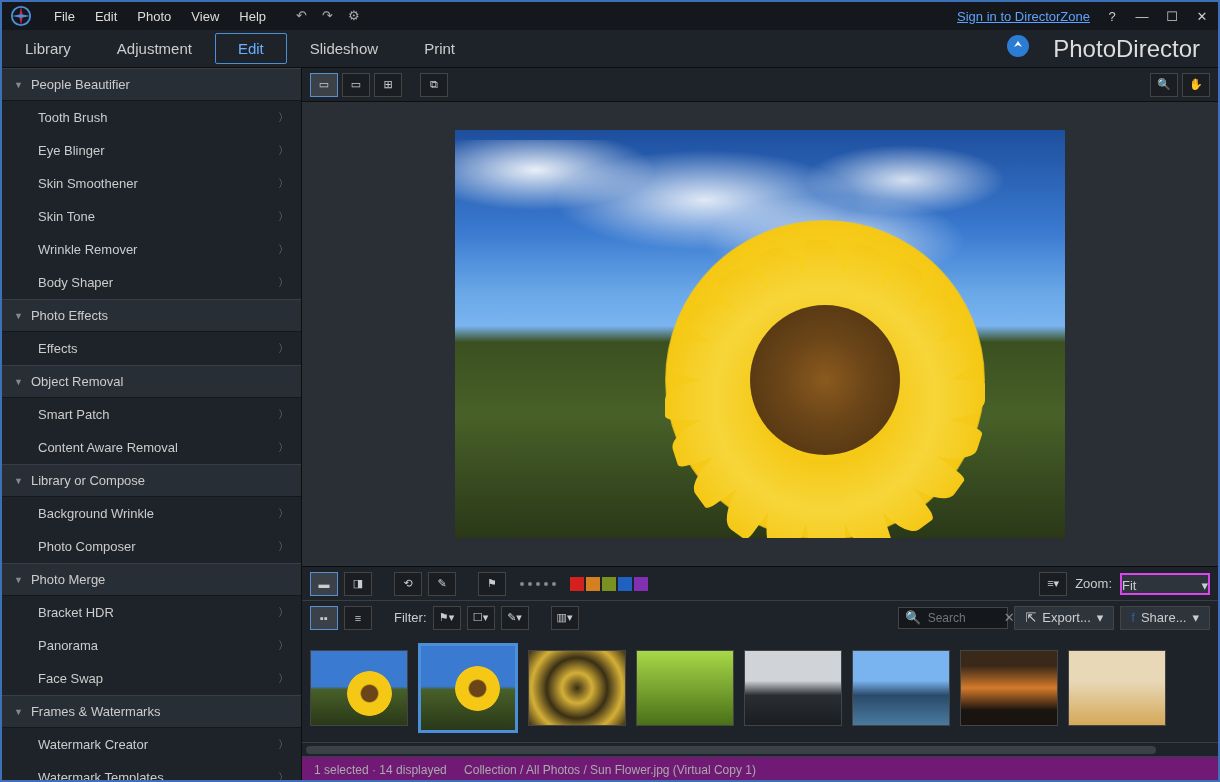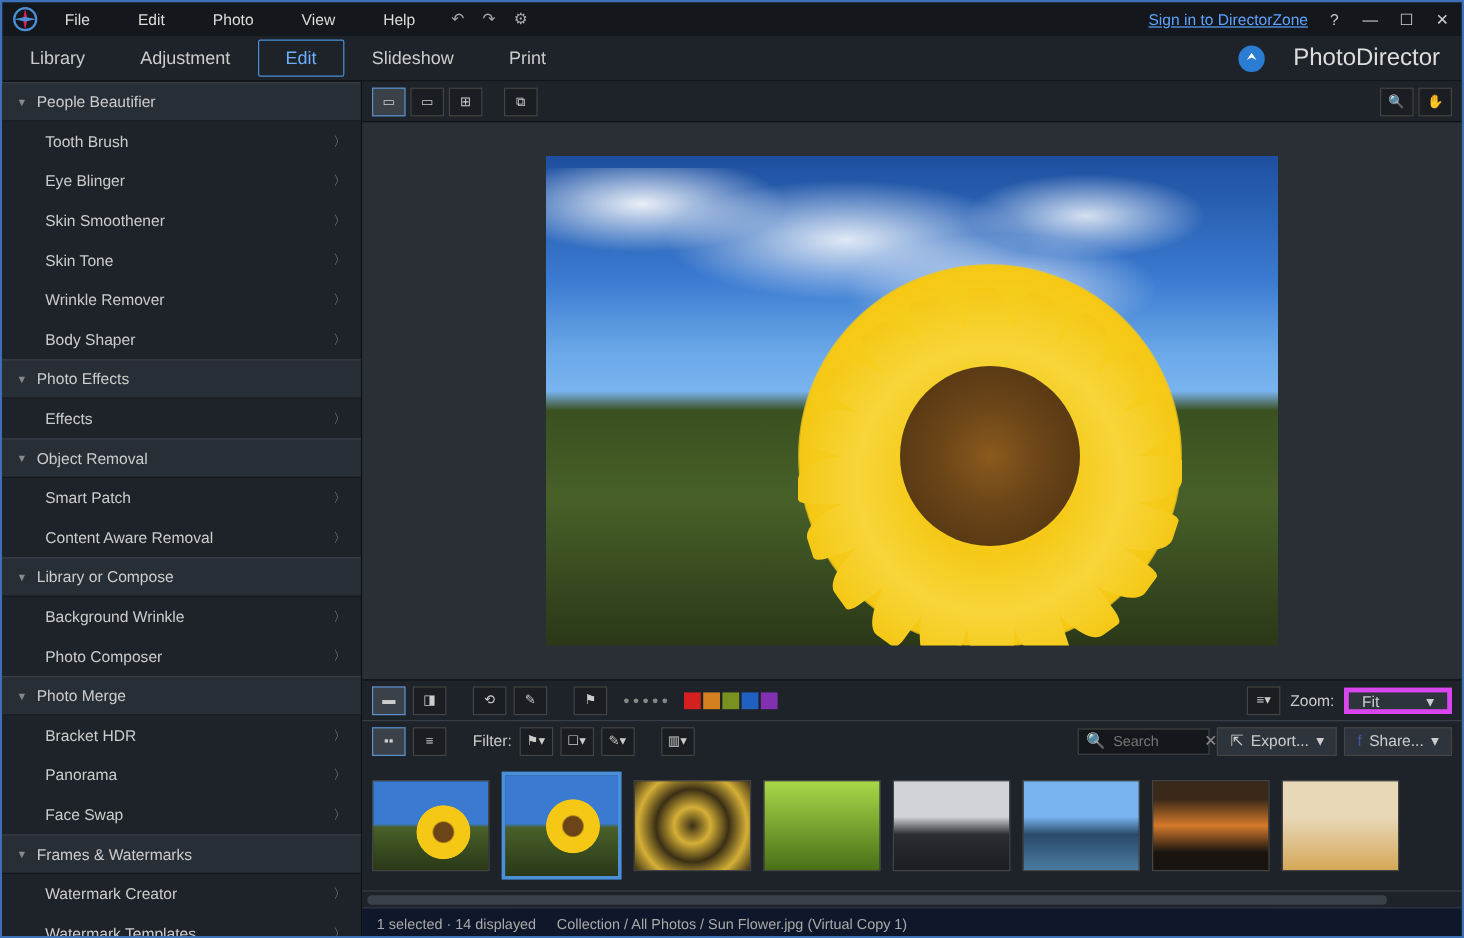--- a/index.html
+++ b/index.html
@@ -1,30 +1,30 @@
 <!DOCTYPE html>
 <html><head>
 <meta charset="utf-8">
 <style>
 *{box-sizing:border-box;margin:0;padding:0;font-family:"Segoe UI",Arial,sans-serif;user-select:none}
 body{background:#1a1e23;width:1220px;height:782px;overflow:hidden;color:#ccc;font-size:13px;border:2px solid #3e70b8;position:relative}
 .titlebar{height:28px;background:#14171b;display:flex;align-items:center;padding:0 8px}
 .app-icon{width:22px;height:22px;margin-right:12px;position:relative}
 .app-icon svg{width:22px;height:22px}
-.menu{display:flex;gap:20px}
+.menu{display:flex;gap:0}
 .menu-item{padding:4px 10px;color:#ddd;cursor:pointer}
 .title-tools{margin-left:20px;display:flex;gap:10px;align-items:center}
 .title-tools .icon{width:16px;height:16px;color:#aaa;cursor:pointer}
 .title-right{margin-left:auto;display:flex;align-items:center;gap:14px}
 .signin{color:#5da3ff;text-decoration:underline;cursor:pointer}
 .winbtn{width:16px;height:14px;color:#ccc;cursor:pointer;display:flex;align-items:center;justify-content:center}
 .tabbar{height:38px;background:#1e2329;display:flex;align-items:center;border-bottom:1px solid #0c0e10}
 .tab{padding:6px 22px;color:#ccc;font-size:15px;cursor:pointer;border:1px solid transparent;border-radius:2px}
 .tab.active{border-color:#4a90d9;color:#6ab0ff}
-.brand{margin-left:auto;margin-right:18px;display:flex;align-items:flex-end;gap:24px;color:#ddd;font-size:20px;font-weight:300}
+.brand{margin-left:auto;margin-right:18px;display:flex;align-items:flex-start;gap:24px;color:#ddd;font-size:24px;font-weight:300}
 .brand-icon{width:22px;height:22px;background:#2b7cd3;border-radius:50%;display:flex;align-items:center;justify-content:center}
 .main{display:flex;height:714px}
 .sidebar{width:300px;background:#1e2329;overflow-y:auto;border-right:1px solid #0c0e10}
 .cat{background:#282e36;padding:8px 12px;display:flex;align-items:center;gap:8px;color:#ccc;cursor:pointer;border-top:1px solid #373e48;border-bottom:1px solid #14171b}
 .cat .tri{font-size:9px;color:#888}
 .tool{padding:9px 12px 9px 36px;color:#ccc;cursor:pointer;display:flex;align-items:flex-start;justify-content:space-between;background:#1e2329}
 .tool .chev{color:#888;font-size:11px}
 .content{flex:1;display:flex;flex-direction:column;background:#2a2f36}
 .view-toolbar{height:34px;background:#1e2329;display:flex;align-items:center;padding:0 8px;gap:4px;border-bottom:1px solid #0c0e10}
 .tbtn{width:28px;height:24px;background:#2e343c;border:1px solid #444;display:flex;align-items:center;justify-content:center;cursor:pointer;color:#ccc;font-size:11px}
@@ -38,39 +38,39 @@
 .sunflower{position:absolute;right:80px;top:90px;width:320px;height:320px}
 .petals{position:absolute;inset:0;background:radial-gradient(circle at center,#6b4518 0%,#8b5a1e 25%,#f5c815 30%,#f7d020 50%,#f5c815 70%,transparent 72%);border-radius:50%}
 .petal{position:absolute;width:100px;height:40px;background:linear-gradient(90deg,#f5c815,#f7d63a,#f5c815);border-radius:50% 10% 50% 10%;left:50%;top:50%;transform-origin:0 50%}
 .center{position:absolute;left:50%;top:50%;width:150px;height:150px;transform:translate(-50%,-50%);background:radial-gradient(circle,#8b5a1e 0%,#6b4518 40%,#4a3010 100%);border-radius:50%}
 .lower-toolbar{height:34px;background:#1e2329;display:flex;align-items:center;padding:0 8px;gap:6px;border-top:1px solid #0c0e10}
 .dots{display:flex;gap:4px;margin:0 8px}
 .dot{width:4px;height:4px;background:#888;border-radius:50%}
 .colorsw{display:flex;gap:2px}
 .sw{width:14px;height:14px}
 .zoom-group{margin-left:auto;display:flex;align-items:center;gap:8px}
-.zoom-select{width:90px;height:22px;background:#2e343c;border:4px solid #d946ef;color:#ccc;padding:0 11px;display:flex;align-items:flex-start;justify-content:space-between;cursor:pointer}
+.zoom-select{width:90px;height:22px;background:#2e343c;border:2px solid #d946ef;color:#ccc;padding:0 0;display:flex;align-items:flex-end;justify-content:space-between;cursor:pointer}
 .filter-bar{height:34px;background:#1e2329;display:flex;align-items:center;padding:0 8px;gap:6px;border-top:1px solid #373e48}
 .search{width:110px;height:22px;background:#14171b;border:1px solid #444;color:#888;padding:0 6px;display:flex;align-items:center;gap:6px;margin-left:auto}
 .search input{background:none;border:none;color:#ccc;width:70px;outline:none;font-size:12px}
 .btn-wide{height:24px;background:#2e343c;border:1px solid #444;color:#ccc;padding:0 10px;display:flex;align-items:center;gap:6px;cursor:pointer}
 .thumbs{height:108px;background:#1e2329;display:flex;align-items:center;padding:8px;gap:10px;overflow-x:auto}
 .thumb{width:98px;height:76px;background:#333;border:1px solid #444;cursor:pointer;flex-shrink:0;position:relative}
 .thumb.selected{border:3px solid #4a90d9;width:100px;height:90px}
 .thumb.sunflower-t{background:linear-gradient(to bottom,#3a7ad0 0%,#3a7ad0 48%,#486028 52%,#2a3818 100%)}
 .thumb.sunflower-t::after{content:"";position:absolute;right:15px;top:20px;width:45px;height:45px;background:radial-gradient(circle,#6b4518 25%,#f5c815 30%,#f5c815 70%,transparent 72%);border-radius:50%}
 .thumb.spiral{background:radial-gradient(circle,#3a2f15,#d4af37,#3a2f15,#d4af37,#3a2f15)}
 .thumb.green{background:linear-gradient(to bottom,#a8d848 0%,#4a7018 100%)}
 .thumb.mountain{background:linear-gradient(to bottom,#d0d4d8 40%,#2a2e32 60%,#1a1e22 100%)}
 .thumb.lake{background:linear-gradient(to bottom,#7ab4f0 40%,#2a4a6a 60%,#4a7aa0 100%)}
 .thumb.sunset{background:linear-gradient(to bottom,#3a2818 20%,#d47a2a 50%,#1a1410 80%)}
 .thumb.cat{background:linear-gradient(to bottom,#e8d8b8 40%,#d4a858 100%)}
 .scrollbar{height:14px;background:#1e2329;border-top:1px solid #373e48;position:relative}
 .scroll-thumb{position:absolute;left:4px;top:3px;width:850px;height:8px;background:#3a4149;border-radius:4px}
-.statusbar{height:26px;background:#0f172a;display:flex;align-items:center;padding:0 12px;color:#aaa;border-top:1px solid #373e48;font-size:12px}
+.statusbar{height:26px;background:#701a75;display:flex;align-items:center;padding:0 12px;color:#aaa;border-top:1px solid #373e48;font-size:12px}
 .status-center{position:absolute;left:50%;transform:translateX(-50%)}
 </style>
 </head>
 <body>
 
 <div class="titlebar">
   <div class="app-icon">
     <svg viewBox="0 0 24 24">
         <circle cx="12" cy="12" r="10" fill="none" stroke="#4a90d9" stroke-width="2"></circle>
         <path d="M12 2 L14 12 L12 22 L10 12 Z" fill="#d52060"></path>

